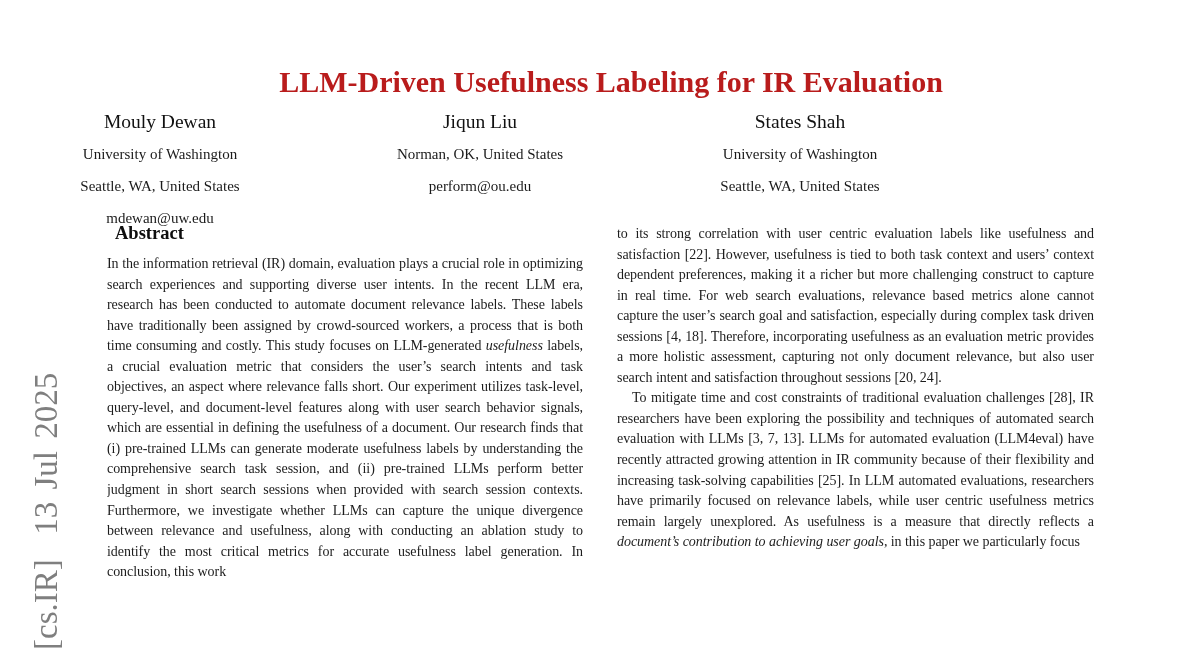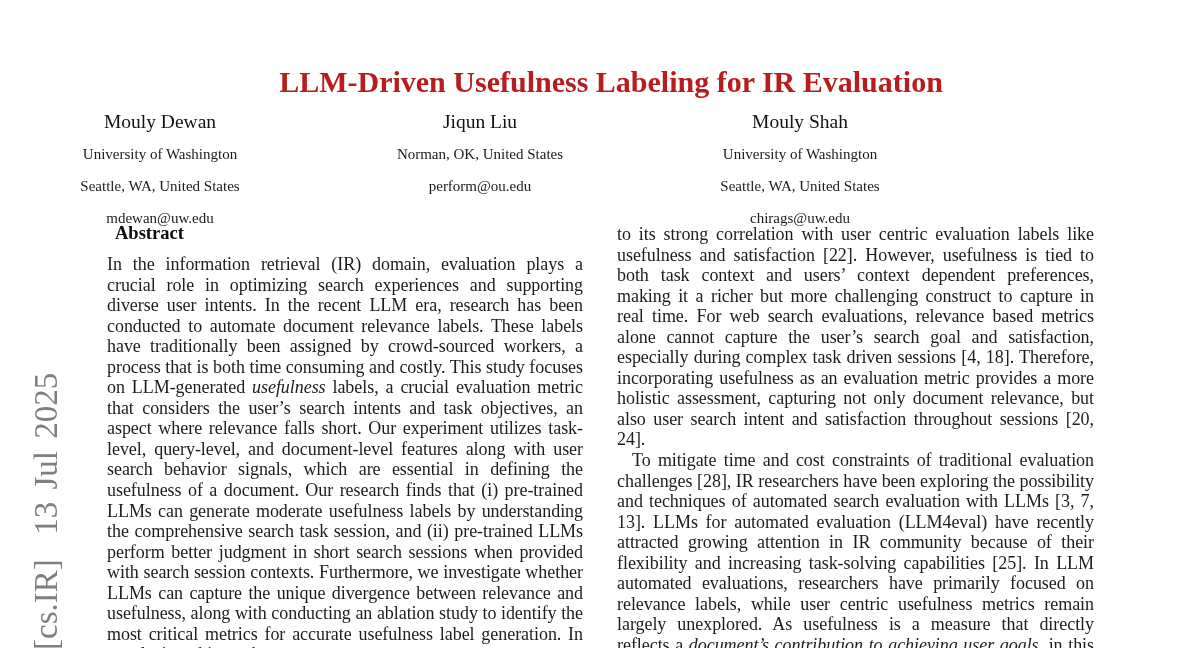--- a/index.html
+++ b/index.html
@@ -80,21 +80,21 @@
   }
   .section-heading {
     margin: 0 0 8px 8px;
     font-size: 18.5px;
     line-height: 25px;
     font-weight: bold;
     color: #0d0d0d;
   }
   .body-par {
     margin: 0;
-    font-size: 18px;
+    font-size: 14px;
     line-height: 20.55px;
     text-align: justify;
     letter-spacing: -0.05px;
     color: #1c1c1c;
   }
   .body-par.indent {
     text-indent: 15px;
   }
   i { font-style: italic; }
 </style>
@@ -113,24 +113,23 @@
       <div class="aff-line">University of Washington</div>
       <div class="aff-line">Seattle, WA, United States</div>
       <div class="aff-line">mdewan@uw.edu</div>
     </div>
     <div class="author">
       <div class="name">Jiqun Liu</div>
       <div class="aff-line">Norman, OK, United States</div>
       <div class="aff-line">perform@ou.edu</div>
     </div>
     <div class="author">
-      <div class="name">Mouly Shah</div>
+      <div class="name">States Shah</div>
       <div class="aff-line">University of Washington</div>
       <div class="aff-line">Seattle, WA, United States</div>
-      <div class="aff-line">chirags@uw.edu</div>
     </div>
   </div>
 
   <div class="col col-left">
     <h2 class="section-heading">Abstract</h2>
     <p class="body-par"><span>In the information retrieval (IR) domain, evaluation plays a crucial role in optimizing search experiences and supporting diverse user intents. In the recent LLM era, research has been conducted to automate document relevance labels. These labels have traditionally been assigned by crowd-sourced workers, a process that is both time consuming and costly. This study focuses on LLM-generated </span><i>usefulness</i><span> labels, a crucial evaluation metric that considers the user’s search intents and task objectives, an aspect where relevance falls short. Our experiment utilizes task-level, query-level, and document-level features along with user search behavior signals, which are essential in defining the usefulness of a document. Our research finds that (i) pre-trained LLMs can generate moderate usefulness labels by understanding the comprehensive search task session, and (ii) pre-trained LLMs perform better judgment in short search sessions when provided with search session contexts. Furthermore, we investigate whether LLMs can capture the unique divergence between relevance and usefulness, along with conducting an ablation study to identify the most critical metrics for accurate usefulness label generation. In conclusion, this work</span></p>
   </div>
 
   <div class="col col-right">
     <p class="body-par"><span>to its strong correlation with user centric evaluation labels like usefulness and satisfaction [22]. However, usefulness is tied to both task context and users’ context dependent preferences, making it a richer but more challenging construct to capture in real time. For web search evaluations, relevance based metrics alone cannot capture the user’s search goal and satisfaction, especially during complex task driven sessions [4, 18]. Therefore, incorporating usefulness as an evaluation metric provides a more holistic assessment, capturing not only document relevance, but also user search intent and satisfaction throughout sessions [20, 24].</span></p>

